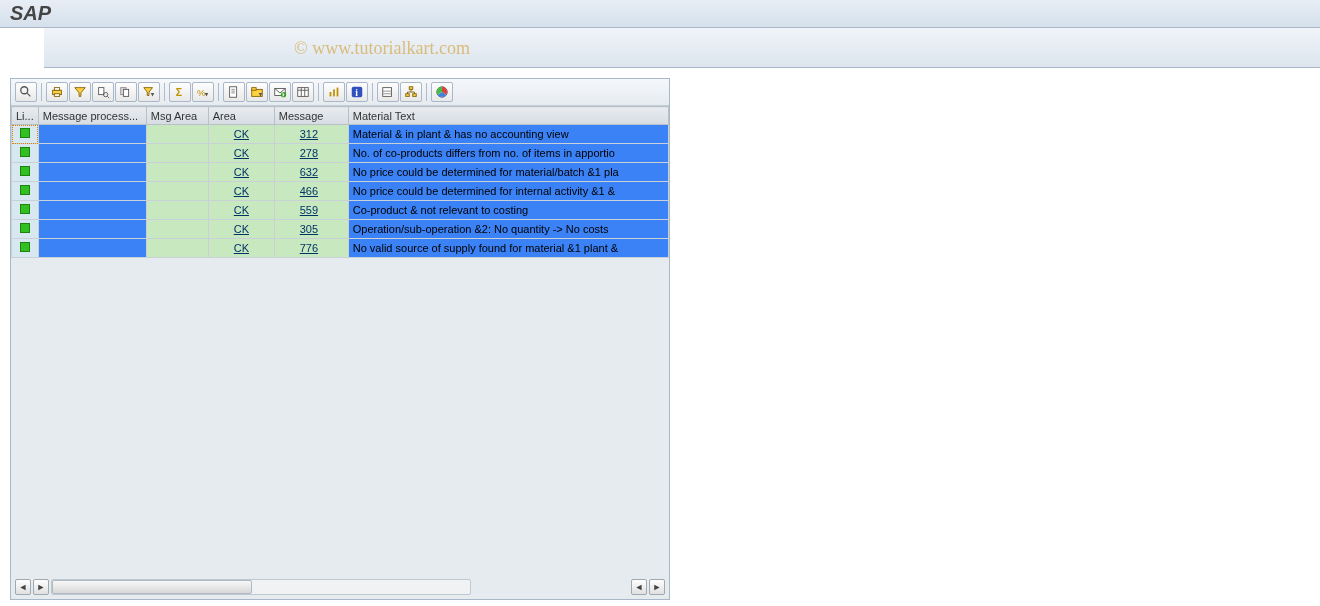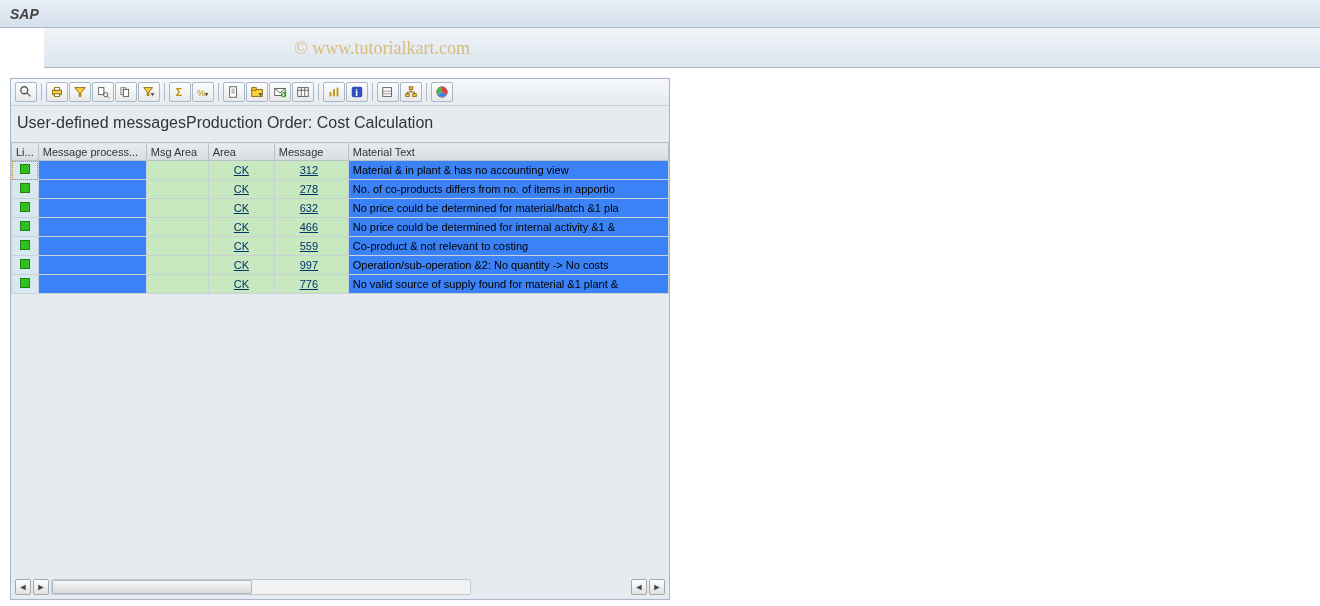--- a/index.html
+++ b/index.html
@@ -15,21 +15,21 @@
       background: linear-gradient(to bottom, #e8eef5 0%, #d5e0ec 100%);
       height: 28px;
       border-bottom: 1px solid #a8b8c8;
       padding: 5px 10px;
       display: flex;
       align-items: center;
     }
     .title-bar-text {
       font-weight: bold;
       font-style: italic;
-      font-size: 14px;
+      font-size: 20px;
       color: #444;
       text-align: center;
     }
     .menu-bar {
       background: linear-gradient(to bottom, #f0f4f8 0%, #dce5ee 100%);
       height: 40px;
       border-bottom: 1px solid #a8b8c8;
       position: relative;
       margin-left: 44px;
     }
@@ -324,21 +324,20 @@
       <button class="tb-btn">
           <svg class="tb-icon" viewBox="0 0 16 16">
             <circle cx="8" cy="8" r="6" fill="#fff" stroke="#555"></circle>
             <path d="M8 8 L8 2 A6 6 0 0 1 13 11 Z" fill="#e04040"></path>
             <path d="M8 8 L13 11 A6 6 0 0 1 3 11 Z" fill="#4080e0"></path>
             <path d="M8 8 L3 11 A6 6 0 0 1 8 2 Z" fill="#40c040"></path>
           </svg>
         </button>
     </div>
 
-    <div class="list-title">User-defined messagesProduction Order: Cost Calculation</div>
 
     <div class="table-wrap">
       <table>
         <thead>
           <tr>
             <th class="col-li">Li...</th>
             <th class="col-proc">Message process...</th>
             <th class="col-type">Msg Area</th>
             <th class="col-area">Area</th>
             <th class="col-msg">Message</th>
@@ -384,21 +383,21 @@
               <td class="green-cell"></td>
               <td class="green-cell link-cell"><a>CK</a></td>
               <td class="green-cell link-cell"><a>559</a></td>
               <td>Co-product &amp; not relevant to costing</td>
             </tr>
             <tr>
               <td class="light-col"><span class="status-light"></span></td>
               <td></td>
               <td class="green-cell"></td>
               <td class="green-cell link-cell"><a>CK</a></td>
-              <td class="green-cell link-cell"><a>997</a></td>
+              <td class="green-cell link-cell"><a>305</a></td>
               <td>Operation/sub-operation &amp;2: No quantity -&gt; No costs</td>
             </tr>
             <tr>
               <td class="light-col"><span class="status-light"></span></td>
               <td></td>
               <td class="green-cell"></td>
               <td class="green-cell link-cell"><a>CK</a></td>
               <td class="green-cell link-cell"><a>776</a></td>
               <td>No valid source of supply found for material &amp;1 plant &amp;</td>
             </tr>

